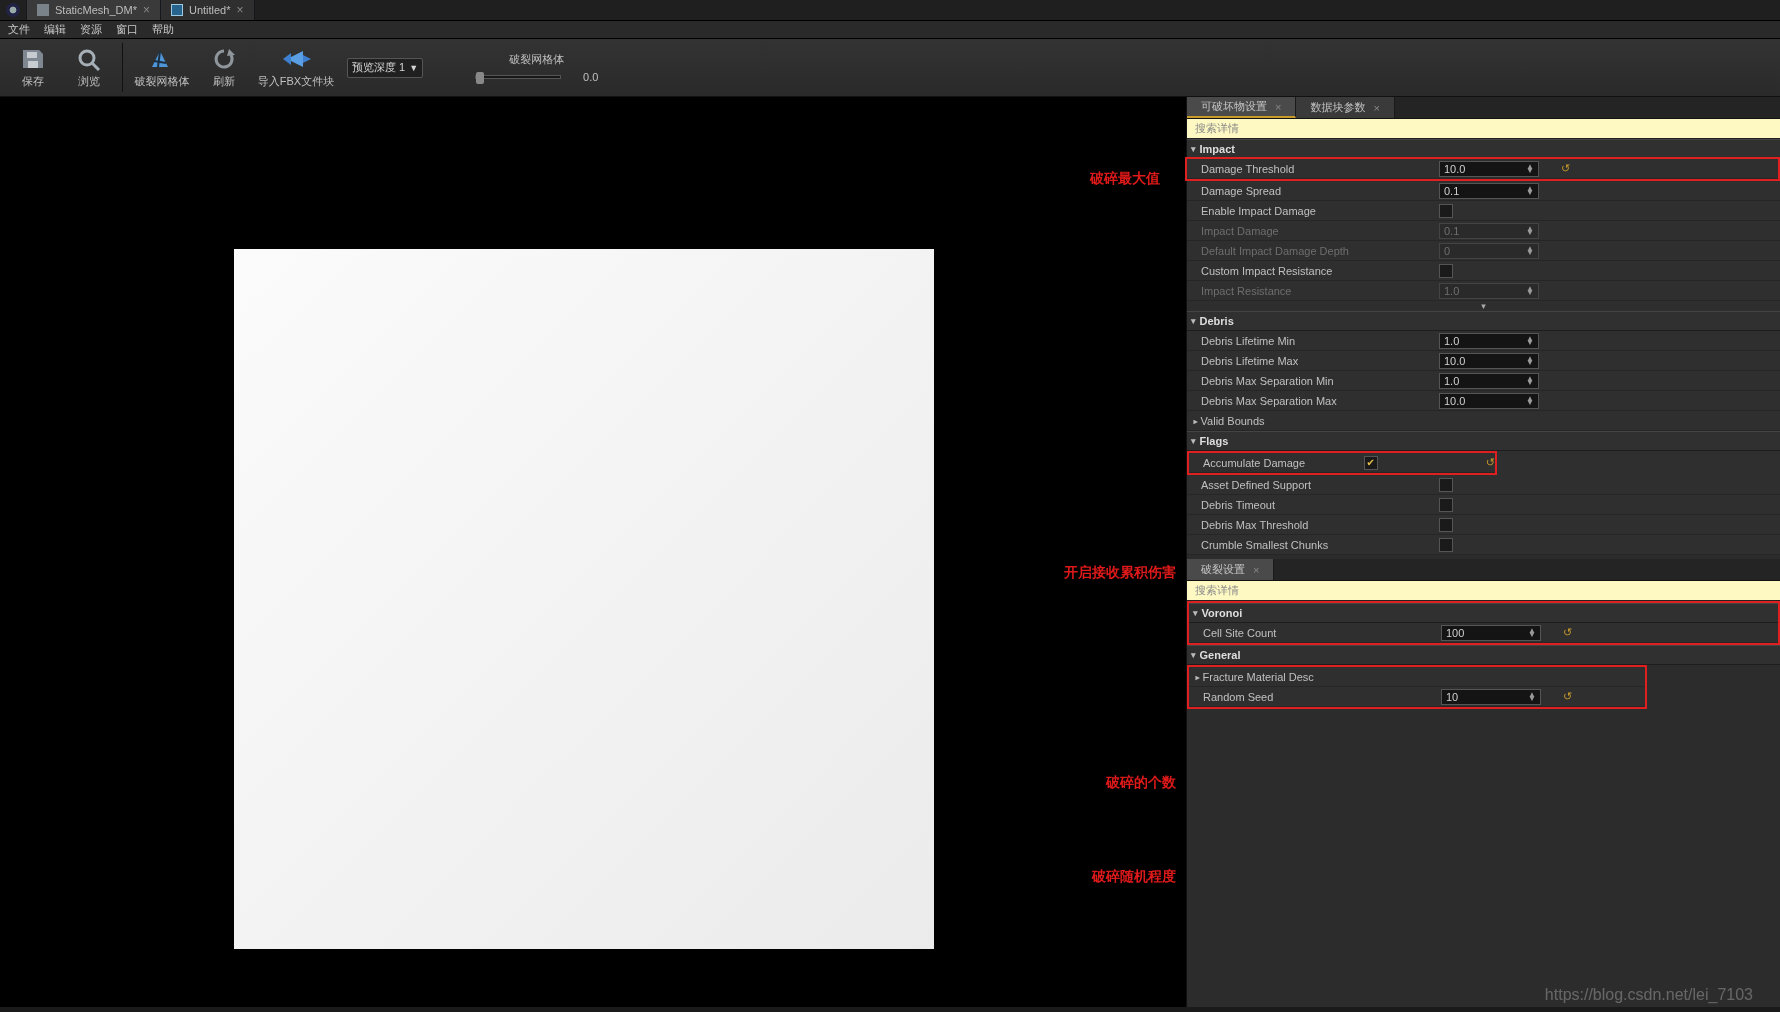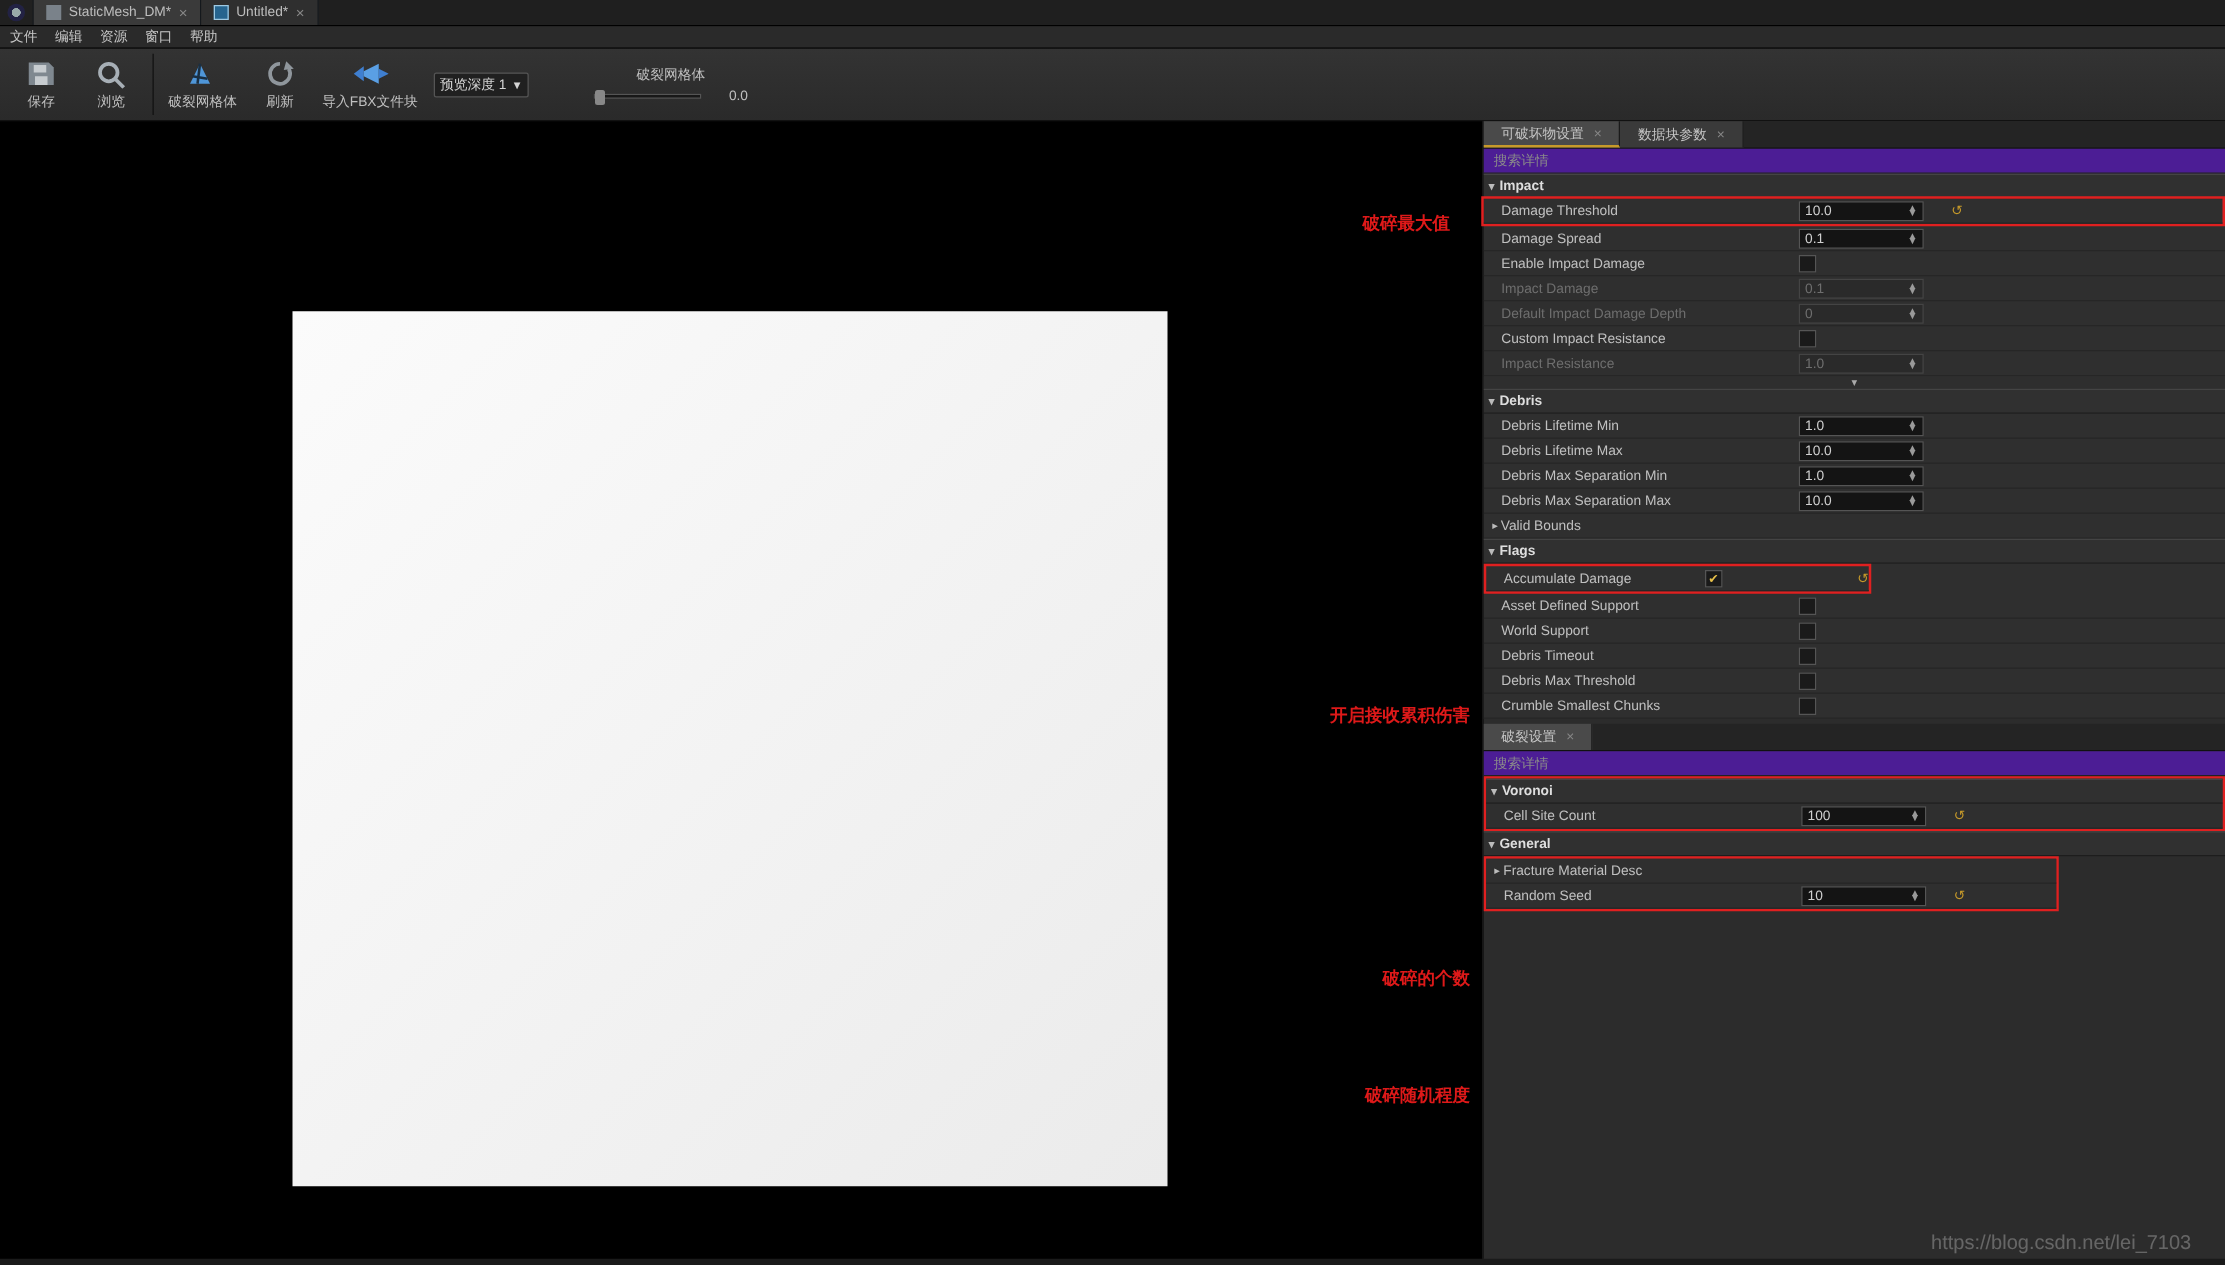--- a/index.html
+++ b/index.html
@@ -88,21 +88,21 @@
     display:flex; align-items:stretch; gap:0;
     border-bottom:1px solid #111;
   }
   .panel-tab {
     display:flex; align-items:center; padding:0 14px; background:#3a3a3a;
     border-right:1px solid #1a1a1a; gap:8px; color:#c5c5c5;
   }
   .panel-tab.sel { background:#4a4a4a; border-bottom:2px solid #c79a2a; }
   .ptab-close { color:#888; font-size:11px; }
   .search-bar {
-    height:20px; background:#4c1d95; border-bottom:1px solid #222;
+    height:20px; background:#fef9c3; border-bottom:1px solid #222;
     display:flex; align-items:center; padding: 0 8px;
     color:#8a8a8a; font-size:11px;
   }
   .section-header {
     height:20px; background:#303030;
     border-top:1px solid #444; border-bottom:1px solid #1d1d1d;
     display:flex; align-items:center; gap:4px; padding:0 4px;
     color:#dedede; font-weight:bold;
   }
   .sec-caret { font-size:9px; color:#bbb; }
@@ -407,27 +407,20 @@
       </div>
     </div>
     <div class="prop-row">
       <div class="prop-label">Asset Defined Support</div>
       <div class="prop-val">
           <div class="chk"></div>
         </div>
         <div class="prop-extra"></div>
     </div>
     <div class="prop-row">
-      <div class="prop-label">World Support</div>
-      <div class="prop-val">
-          <div class="chk"></div>
-        </div>
-        <div class="prop-extra"></div>
-    </div>
-    <div class="prop-row">
       <div class="prop-label">Debris Timeout</div>
       <div class="prop-val">
           <div class="chk"></div>
         </div>
         <div class="prop-extra"></div>
     </div>
     <div class="prop-row">
       <div class="prop-label">Debris Max Threshold</div>
       <div class="prop-val">
           <div class="chk"></div>

